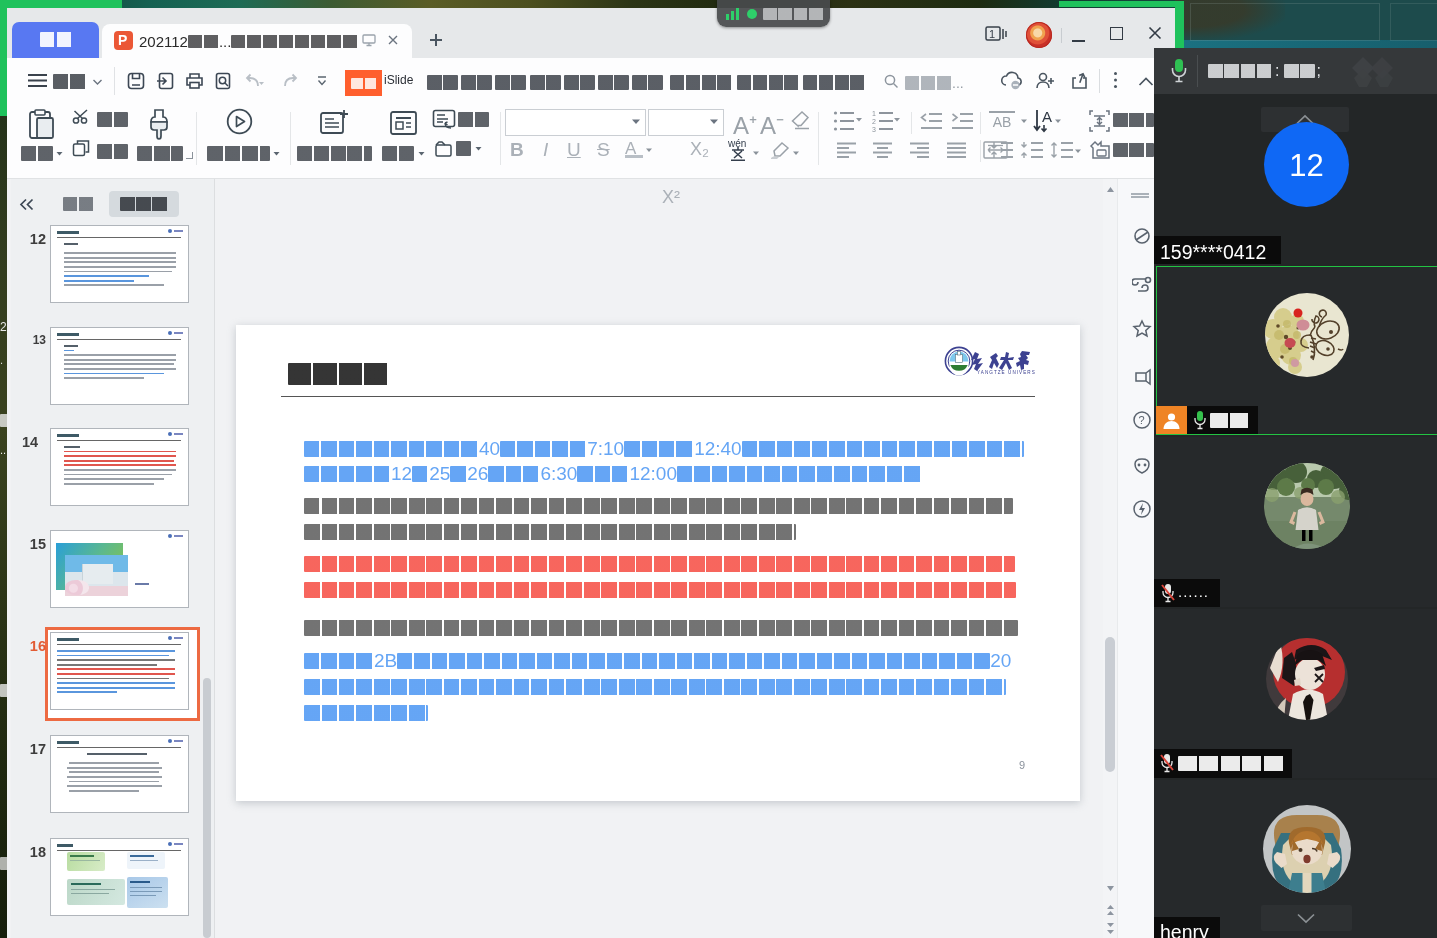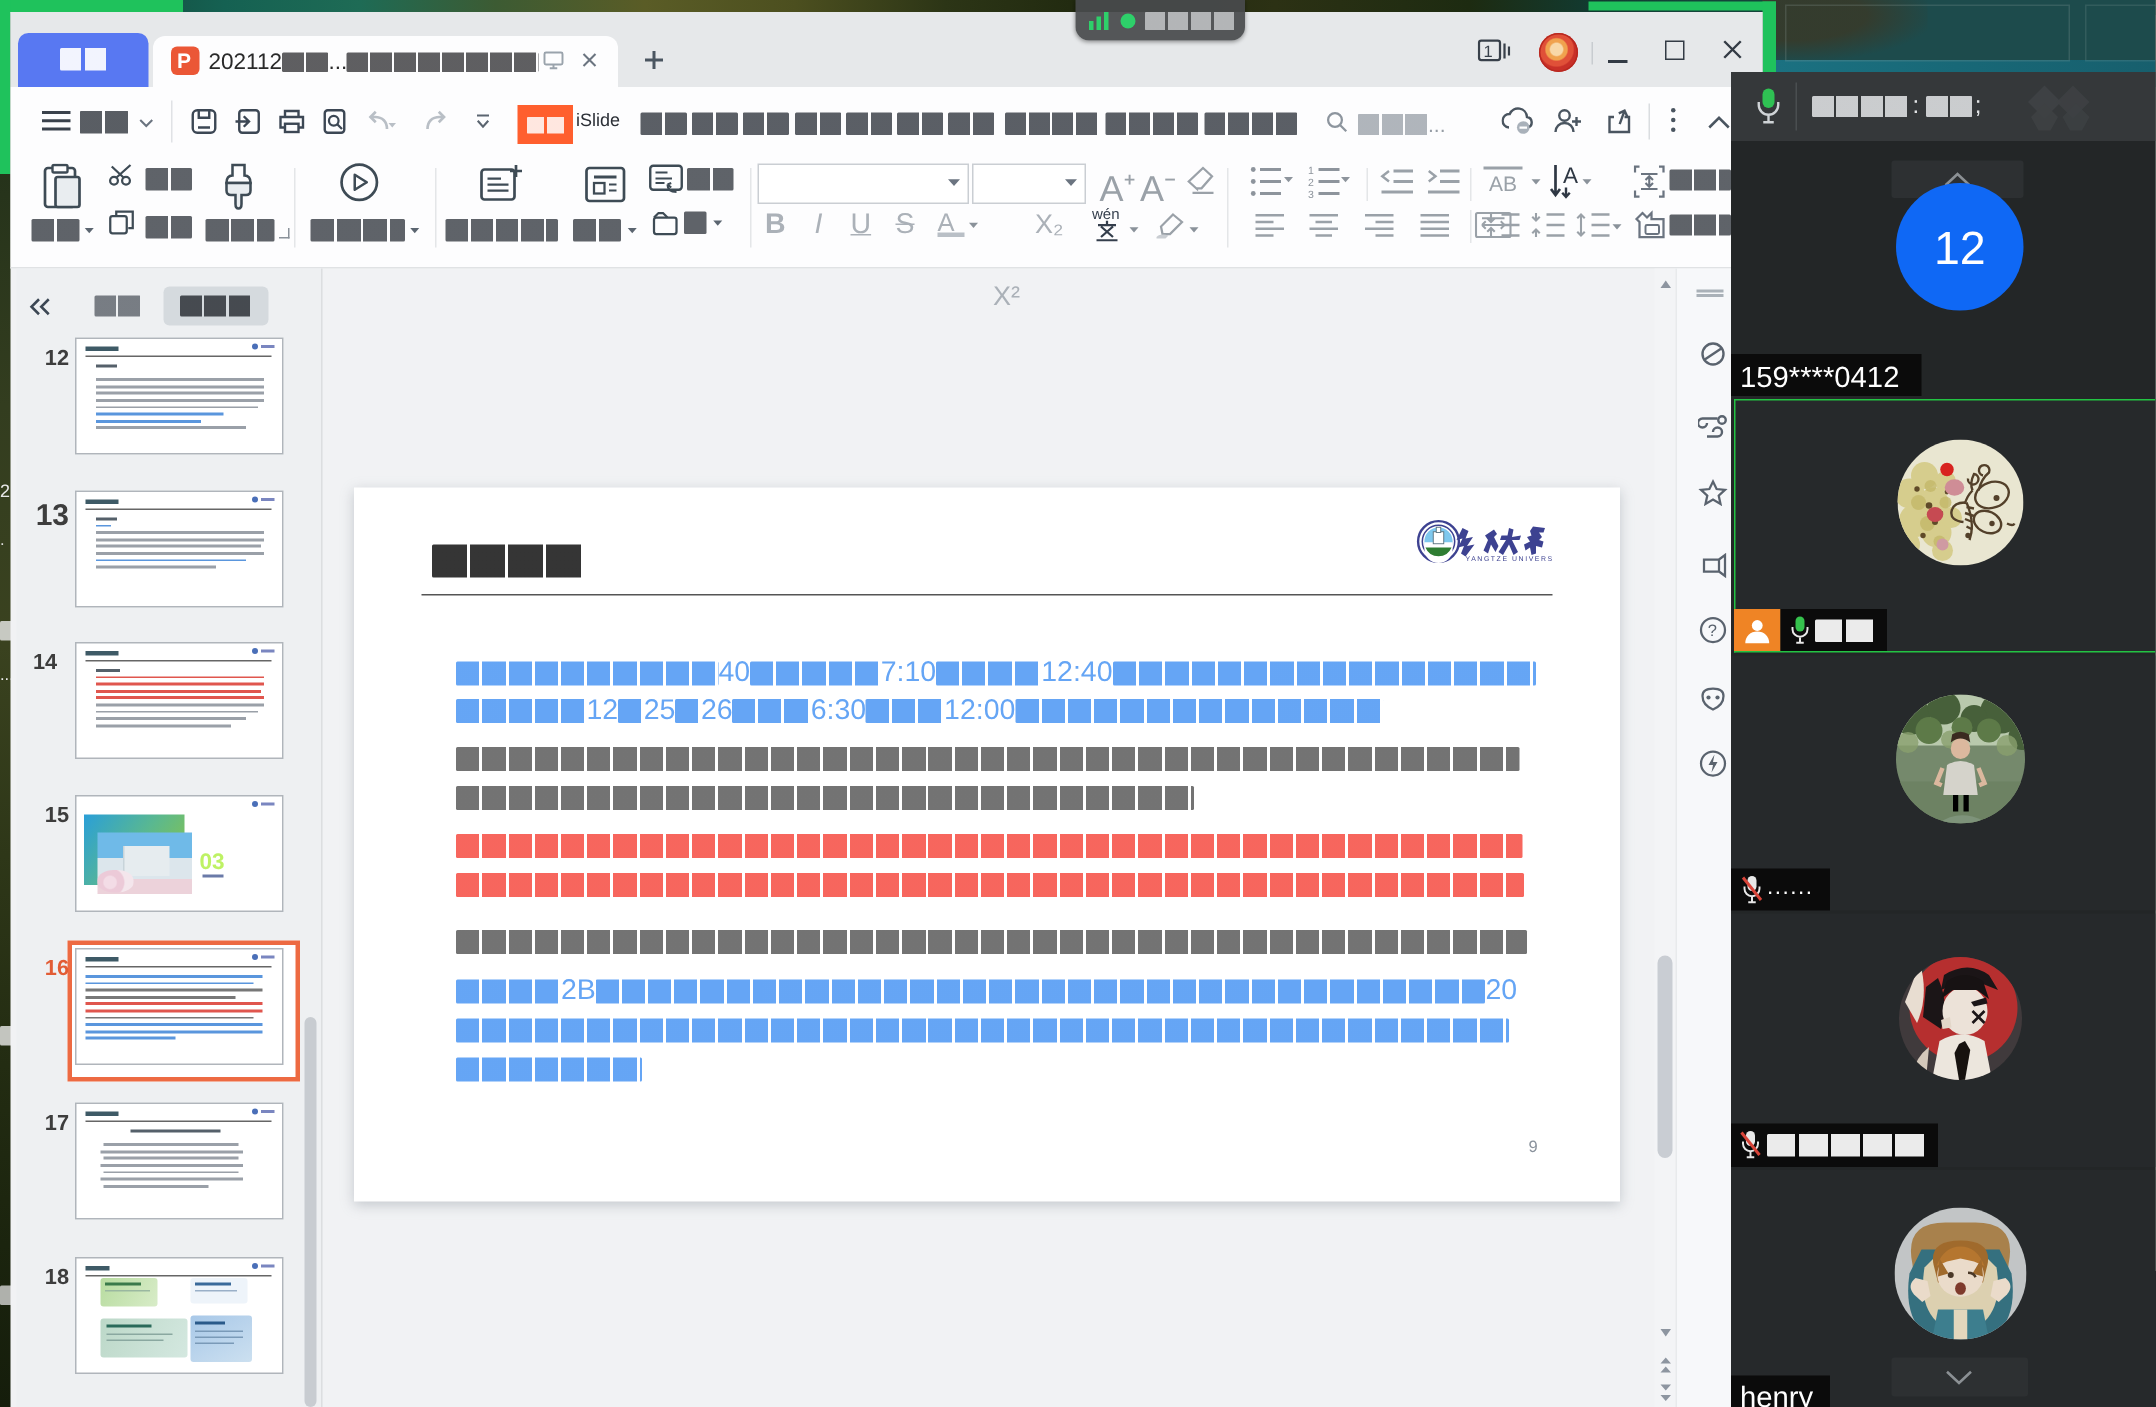--- a/index.html
+++ b/index.html
@@ -398,21 +398,21 @@
 <div class="abs" style="left:64px;top:243.0px;width:14px;height:1.8px;background:#55606a;"></div>
 <div class="abs" style="left:64px;top:252.2px;width:112px;height:1.8px;background:#9aa0a8;"></div>
 <div class="abs" style="left:64px;top:256.8px;width:112px;height:1.8px;background:#9aa0a8;"></div>
 <div class="abs" style="left:64px;top:261.4px;width:112px;height:1.8px;background:#9aa0a8;"></div>
 <div class="abs" style="left:64px;top:266.0px;width:112px;height:1.8px;background:#9aa0a8;"></div>
 <div class="abs" style="left:64px;top:270.6px;width:108px;height:1.8px;background:#9aa0a8;"></div>
 <div class="abs" style="left:64px;top:275.2px;width:85px;height:1.8px;background:#5a96dd;"></div>
 <div class="abs" style="left:64px;top:279.8px;width:70px;height:1.8px;background:#5a96dd;"></div>
 <div class="abs" style="left:64px;top:284.4px;width:100px;height:1.8px;background:#9aa0a8;"></div>
 <div class="abs" style="left:50px;top:327px;width:139px;height:78px;background:#fff;border:1px solid #b0b5bb;box-sizing:border-box;"></div>
-<div class="abs" style="left:22px;top:333px;width:24px;height:15px;font-size:20px;font-weight:bold;color:#3d3d3d;text-align:right;">13</div>
+<div class="abs" style="left:22px;top:333px;width:24px;height:15px;font-size:12px;font-weight:bold;color:#3d3d3d;text-align:right;">13</div>
 <div class="abs" style="left:57px;top:333px;width:22px;height:3px;background:#3e5a66;"></div>
 <div class="abs" style="left:57px;top:339px;width:124px;height:0.9px;background:#666;"></div>
 <div class="abs" style="left:168px;top:331px;width:4px;height:4px;border-radius:50%;background:#4a6fb8;"></div>
 <div class="abs" style="left:174px;top:332px;width:9px;height:2px;background:#7a86c0;"></div>
 <div class="abs" style="left:64px;top:345.0px;width:14px;height:1.8px;background:#55606a;"></div>
 <div class="abs" style="left:64px;top:349.6px;width:10px;height:1.8px;background:#5a96dd;"></div>
 <div class="abs" style="left:64px;top:354.2px;width:112px;height:1.8px;background:#9aa0a8;"></div>
 <div class="abs" style="left:64px;top:358.8px;width:112px;height:1.8px;background:#9aa0a8;"></div>
 <div class="abs" style="left:64px;top:363.4px;width:110px;height:1.8px;background:#9aa0a8;"></div>
 <div class="abs" style="left:64px;top:368.0px;width:112px;height:1.8px;background:#9aa0a8;"></div>
@@ -465,21 +465,21 @@
 <div class="abs" style="left:57px;top:686.8px;width:118px;height:1.8px;background:#5a96dd;"></div>
 <div class="abs" style="left:57px;top:691.4px;width:60px;height:1.8px;background:#5a96dd;"></div>
 <div class="abs" style="left:50px;top:530px;width:139px;height:78px;background:#fff;border:1px solid #b0b5bb;box-sizing:border-box;"></div>
 <div class="abs" style="left:22px;top:536px;width:24px;height:15px;font-size:14.5px;font-weight:bold;color:#3d3d3d;text-align:right;">15</div>
 <div class="abs" style="left:168px;top:534px;width:4px;height:4px;border-radius:50%;background:#4a6fb8;"></div>
 <div class="abs" style="left:174px;top:535px;width:9px;height:2px;background:#7a86c0;"></div>
 <div class="abs" style="left:56px;top:543px;width:67px;height:47px;background:linear-gradient(125deg,#2a9fd8 0,#5ab890 50%,#8ec63f 100%);"></div>
 <div class="abs" style="left:65px;top:555px;width:63px;height:41px;background:linear-gradient(180deg,#6fbae8 0 42%,#dce6ec 42% 75%,#ecd2da 75% 100%);"></div>
 <div class="abs" style="left:82px;top:564px;width:30px;height:20px;background:#e6ecef;border-left:1px solid #c8d4da;"></div>
 <div class="abs" style="left:65px;top:580px;width:24px;height:15px;background:radial-gradient(circle at 35% 55%,#f3dce6 0 4px,#eccad8 5px 9px,#f4e6ec 10px);border-radius:45%;"></div>
-<div class="abs" style="left:133px;top:566px;width:22px;height:15px;font-size:15px;font-weight:bold;color:#bef264;">03</div>
+<div class="abs" style="left:133px;top:566px;width:22px;height:15px;font-size:15px;font-weight:bold;color:#ffffff;">03</div>
 <div class="abs" style="left:135px;top:583px;width:14px;height:1.5px;background:#6a7aa8;"></div>
 <div class="abs" style="left:50px;top:838px;width:139px;height:78px;background:#fff;border:1px solid #b0b5bb;box-sizing:border-box;"></div>
 <div class="abs" style="left:22px;top:844px;width:24px;height:15px;font-size:14.5px;font-weight:bold;color:#3d3d3d;text-align:right;">18</div>
 <div class="abs" style="left:57px;top:844px;width:16px;height:3px;background:#3e5a66;"></div>
 <div class="abs" style="left:57px;top:850px;width:124px;height:0.9px;background:#666;"></div>
 <div class="abs" style="left:168px;top:842px;width:4px;height:4px;border-radius:50%;background:#4a6fb8;"></div>
 <div class="abs" style="left:174px;top:843px;width:9px;height:2px;background:#7a86c0;"></div>
 <div class="abs" style="left:67px;top:852px;width:38px;height:19px;background:linear-gradient(120deg,#b8dca0 0,#d8ecc8 100%);border-radius:2px;"></div>
 <div class="abs" style="left:70px;top:855px;width:24px;height:2.4px;background:#3a7a4a;"></div>
 <div class="abs" style="left:70px;top:860px;width:30px;height:1.2px;background:#9ab8a0;"></div>

